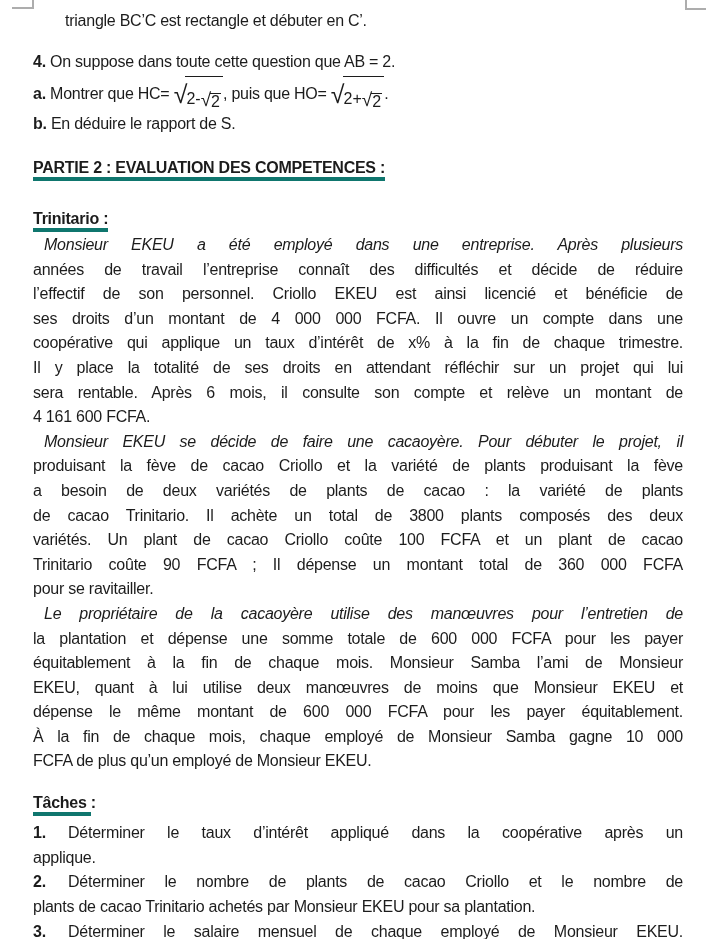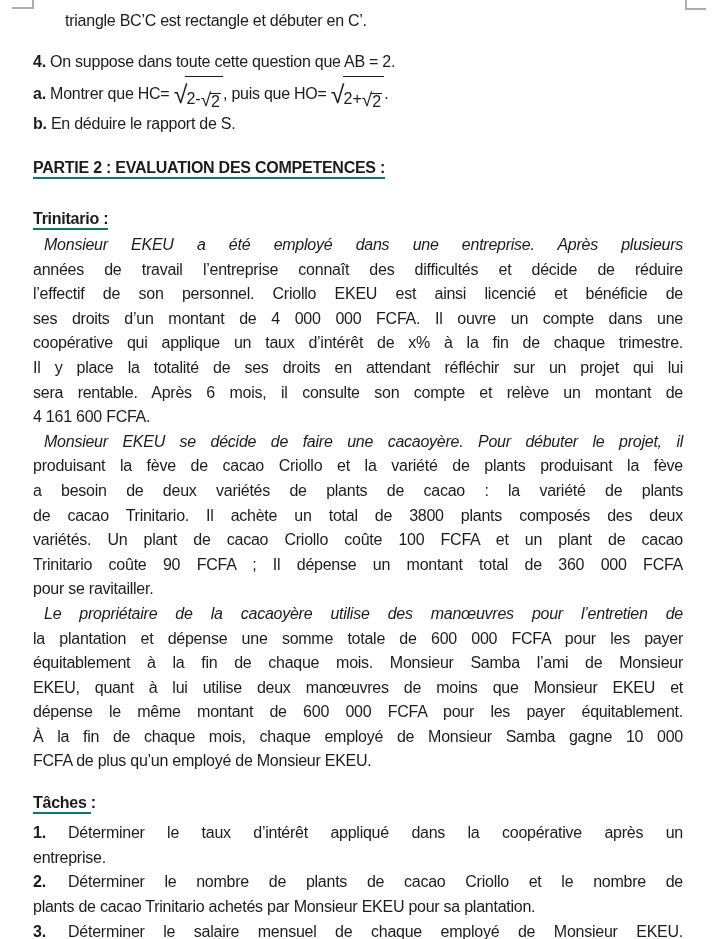--- a/index.html
+++ b/index.html
@@ -28,21 +28,21 @@
 
   .intro { padding-left:32px; padding-top:8px; line-height:25px; }
   .bnum  { font-weight:700; }
   .q4 { margin-top:16px; line-height:25px; }
   .qa { margin-top:2px; line-height:34px; }
   .qb { line-height:25px; }
 
   .h1 { margin-top:20px; line-height:24px; font-weight:700; }
   .h2 { margin-top:27px; line-height:24px; font-weight:700; }
   .h3 { margin-top:17px; line-height:24px; font-weight:700; }
-  .und { border-bottom:2px solid #0f766e; padding-bottom:1px; }
+  .und { border-bottom:4px solid #0f766e; padding-bottom:1px; }
   .paras { margin-top:2px; }
   .tasks { margin-top:6px; }
   .tline { line-height:24.7px; }
   .tnum { display:inline-block; width:35px; font-weight:700; text-indent:0; }
 
   
   .rad  { display:inline-block; white-space:nowrap; letter-spacing:0; }
   .rsign{ display:inline-block; font-size:25px; line-height:1; vertical-align:-4px; }
   .rtop { display:inline-block; border-top:1.6px solid #1c1c1c;
           height:20px; line-height:20px; vertical-align:-5px;
@@ -113,20 +113,20 @@
       <div class="line jl">À la fin de chaque mois, chaque employé de Monsieur Samba gagne 10 000</div>
       <div class="line ln">FCFA de plus qu’un employé de Monsieur EKEU.</div>
     </div>
 
     <div class="h3">
       <span class="und">Tâches </span><span>:</span>
     </div>
 
     <div class="tasks">
       <div class="tline jl"><span class="tnum">1.</span><span>Déterminer le taux d’intérêt appliqué dans la coopérative après un</span></div>
-      <div class="tline ln">entreprise.</div>
+      <div class="tline ln">applique.</div>
       <div class="tline jl"><span class="tnum">2.</span><span>Déterminer le nombre de plants de cacao Criollo et le nombre de</span></div>
       <div class="tline ln">plants de cacao Trinitario achetés par Monsieur EKEU pour sa plantation.</div>
       <div class="tline jl"><span class="tnum">3.</span><span>Déterminer le salaire mensuel de chaque employé de Monsieur EKEU.</span></div>
     </div>
 
   </div>
 </div>
 
 </body></html>

